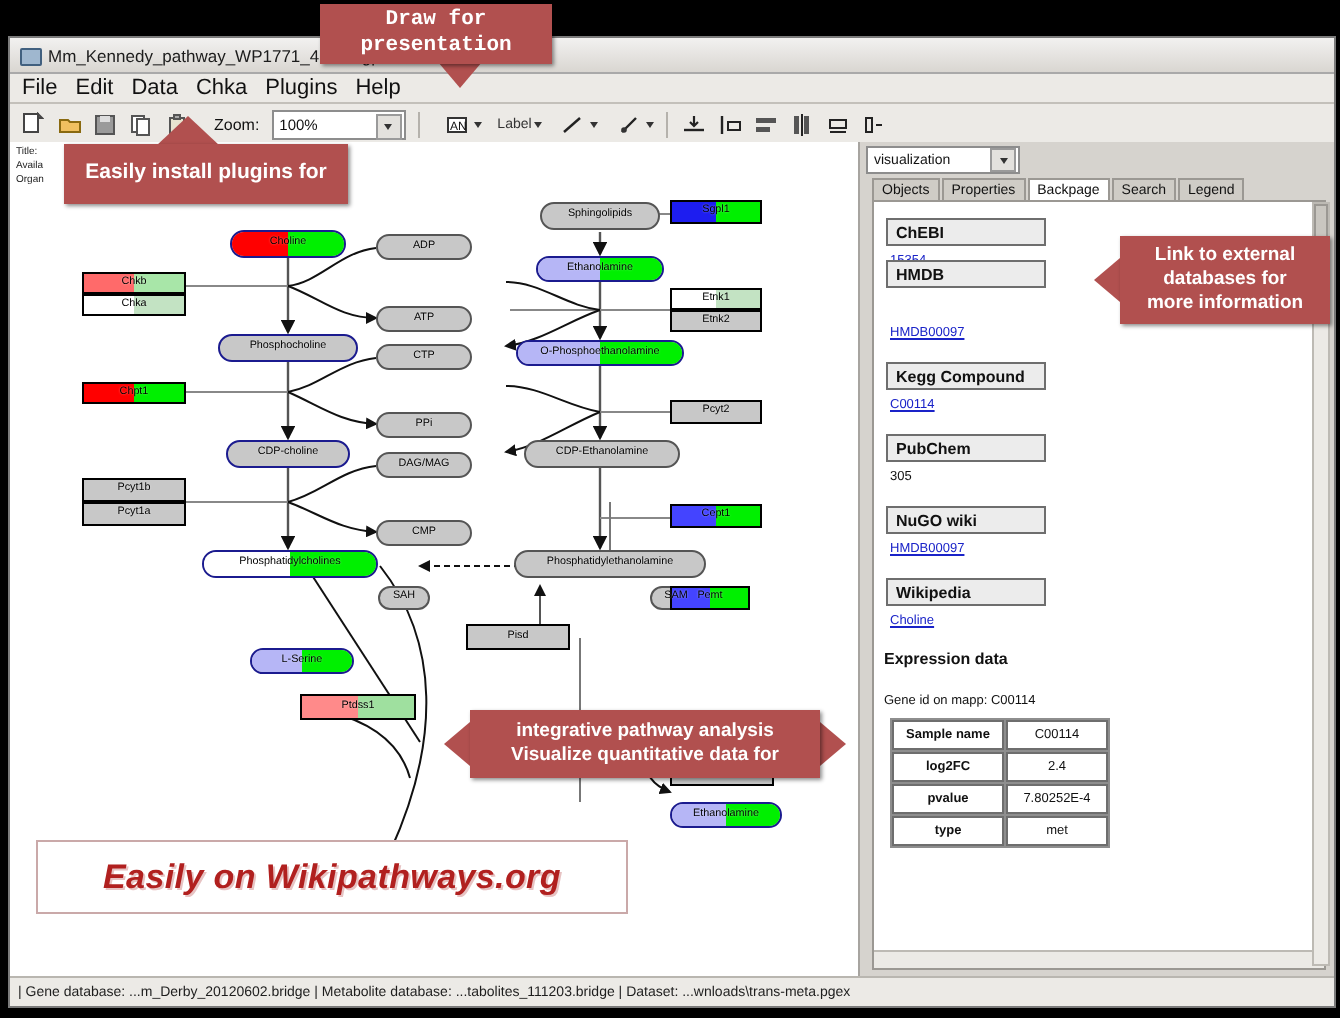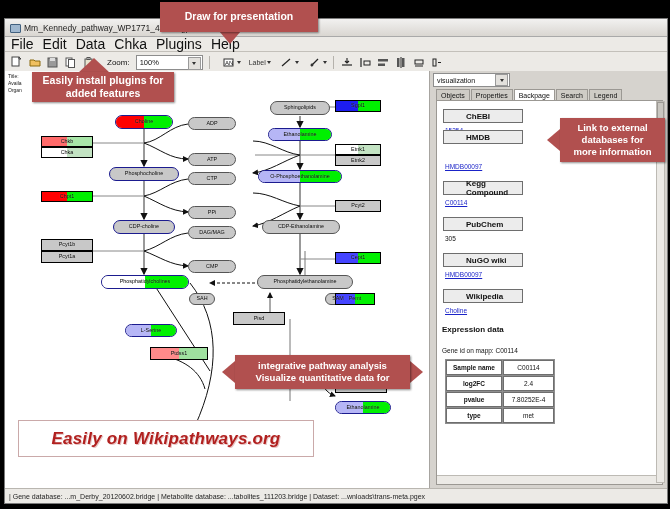--- a/index.html
+++ b/index.html
@@ -9,21 +9,21 @@
   
   .window{position:absolute;left:4px;top:18px;width:662px;height:484px;background:#d6d3ce;border:1px solid #7b7b7b;}
   .titlebar{height:17px;background:linear-gradient(#f2f1f0,#d9d6d1);border-bottom:1px solid #a9a9a9;
             display:flex;align-items:center;padding:0 4px;}
   .titlebar .tb-ico{width:11px;height:11px;margin-right:4px;position:relative;flex:none;}
   .titlebar .tb-ico:before{content:"";position:absolute;left:1px;top:2px;width:9px;height:7px;
             background:#9fb7cf;border:1px solid #41607f;border-radius:1px;}
   .titlebar .tb-title{font-size:8.5px;color:#1c1c1c;white-space:nowrap;overflow:hidden;}
 
   .menubar{height:14px;background:#eceae6;border-bottom:1px solid #c3c0ba;display:flex;align-items:center;padding-left:6px;}
-  .menubar span{font-size:14px;color:#111;margin-right:9px;cursor:default;}
+  .menubar span{font-size:11px;color:#111;margin-right:9px;cursor:default;}
 
   .toolbar{height:20px;background:#eceae6;border-bottom:1px solid #b9b6b0;display:flex;align-items:center;padding-left:4px;gap:3px;}
   .tbtn{width:15px;height:15px;display:flex;align-items:center;justify-content:center;flex:none;}
   .tbtn svg{display:block;}
   .zlabel{font-size:8px;color:#111;margin-left:8px;margin-right:3px;}
   .zcombo{width:62px;height:13px;background:#fff;border:1px solid #8d8d8d;display:flex;align-items:center;
           font-size:7.5px;color:#111;padding-left:3px;position:relative;}
   .zcombo .arw{position:absolute;right:1px;top:1px;width:11px;height:11px;background:#e3e1dd;border:1px solid #9a9a9a;
           display:flex;align-items:center;justify-content:center;}
   .dd{display:flex;align-items:center;gap:1px;margin-left:5px;}
@@ -80,21 +80,21 @@
   .sidecombo{position:absolute;left:3px;top:2px;width:72px;height:12px;background:#fff;border:1px solid #8d8d8d;
              font-size:7px;color:#111;display:flex;align-items:center;padding-left:3px;}
   .sidecombo .arw{position:absolute;right:1px;top:0px;width:11px;height:10px;background:#e3e1dd;border:1px solid #9a9a9a;
              display:flex;align-items:center;justify-content:center;}
   .tabs{position:absolute;left:6px;top:17px;right:4px;height:13px;display:flex;align-items:flex-end;}
   .tab{font-size:7px;color:#111;padding:2px 4px 2px 4px;border:1px solid #9b9893;border-bottom:none;background:#cfccc6;margin-right:1px;}
   .tab.active{background:#fff;padding-bottom:3px;position:relative;top:1px;}
   .panel{position:absolute;left:6px;top:29px;right:4px;bottom:4px;background:#fff;border:1px solid #9b9893;overflow:hidden;}
 
   .dbhead{position:absolute;left:6px;width:80px;height:14px;background:#ececec;border:1px solid #6e6e6e;
-          font-size:8px;font-weight:bold;color:#111;display:flex;align-items:center;padding-left:22px;box-sizing:border-box;}
+          font-size:8px;font-weight:bold;color:#111;display:flex;align-items:center;padding-left:4px;box-sizing:border-box;}
   .dblink{position:absolute;left:8px;font-size:6.5px;color:#1a23c8;text-decoration:underline;}
   .dbplain{position:absolute;left:8px;font-size:6.5px;color:#111;}
   .exptitle{position:absolute;left:5px;font-size:8px;font-weight:bold;color:#111;}
   .geneid{position:absolute;left:5px;font-size:6.5px;color:#111;}
 
   .etable{position:absolute;left:8px;border-collapse:separate;border-spacing:1px;background:#8e8e8e;}
   .etable td{background:#fff;border:1px solid #6e6e6e;font-size:6.5px;color:#111;text-align:center;height:11px;}
   .etable td.k{width:52px;font-weight:bold;}
   .etable td.v{width:47px;}
 
@@ -514,31 +514,30 @@
       </div>
 
     </div>
 
     <div class="statusbar">
       <div class="st">| Gene database: ...m_Derby_20120602.bridge | Metabolite database: ...tabolites_111203.bridge | Dataset:  ...wnloads\trans-meta.pgex</div>
     </div>
 
   </div>
 
-  <div class="callout" style="left:160px;top:2px;width:158px;height:30px;">
+  <div class="callout" style="left:160px;top:2px;width:116px;height:30px;font-family:Liberation Mono, monospace;">
     <div class="ctxt" style="font-size:10.5px;">
       <div>Draw for presentation</div>
     </div>
   </div>
   <div class="arrow-down" style="left:219px;top:31px;"></div>
 
   <div class="callout" style="left:32px;top:72px;width:142px;height:30px;">
     <div class="ctxt" style="font-size:10.5px;">
       <div>Easily install plugins for</div>
-      <div>added features</div>
     </div>
   </div>
   <div class="arrow-up" style="left:78px;top:58px;"></div>
 
   <div class="callout" style="left:560px;top:118px;width:105px;height:44px;">
     <div class="ctxt" style="font-size:9.5px;">
       <div>Link  to external</div>
       <div>databases  for</div>
       <div>more information</div>
     </div>

